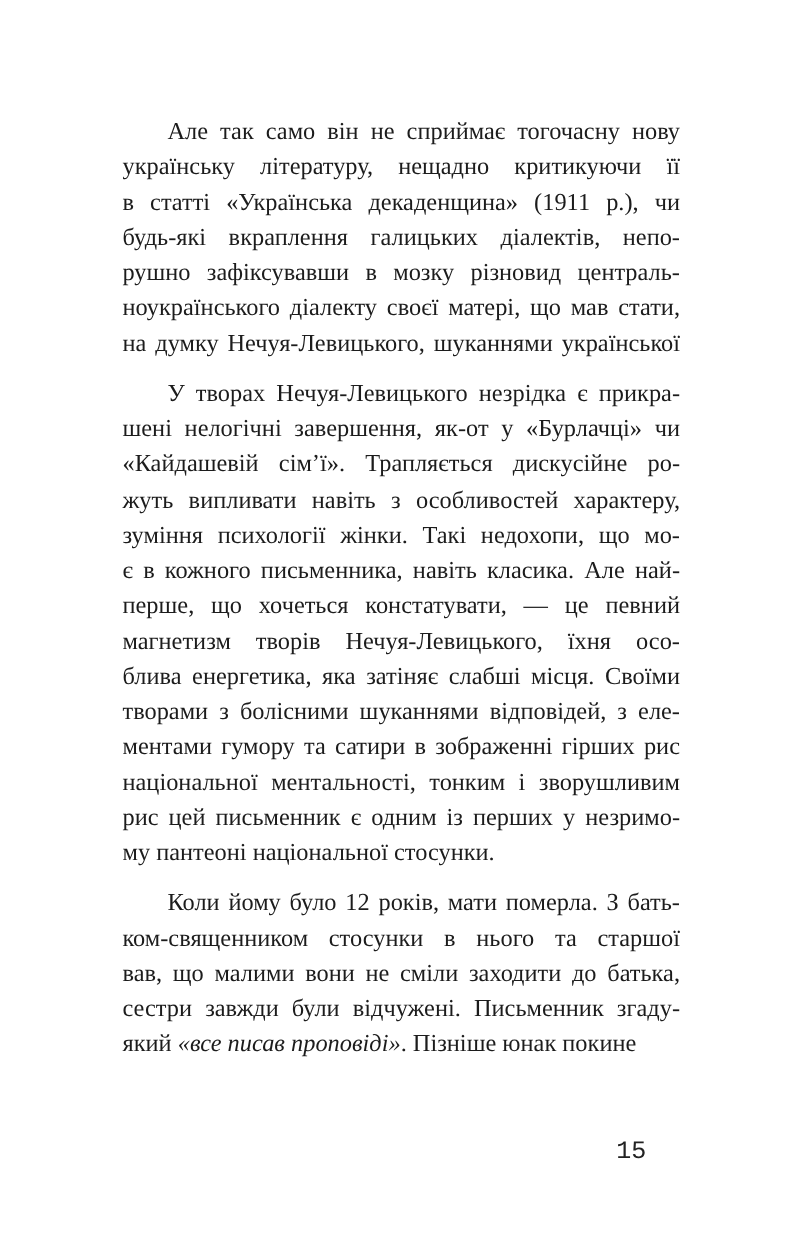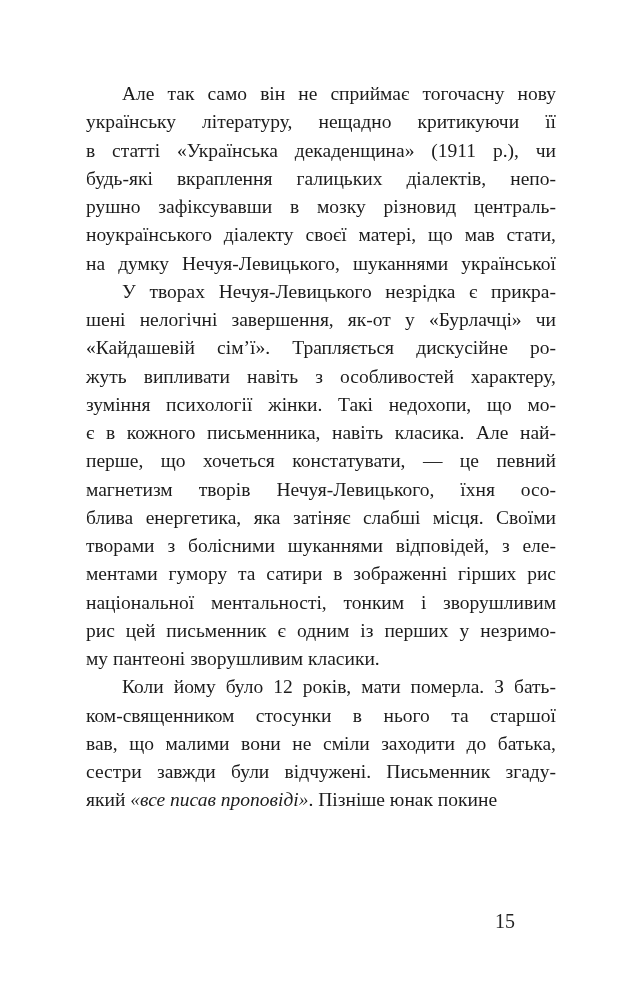--- a/index.html
+++ b/index.html
@@ -11,35 +11,35 @@
     font-family: "Liberation Serif", "DejaVu Serif", serif;
   }
   .text-block {
     position: absolute;
     left: 86px; top: 80px;
     width: 470px;
     color: #1c1c1c;
     font-size: 19.5px;
     line-height: 28.25px;
   }
-  .para { margin: 0; padding: 0; }
+  .para { margin: 12px; padding: 0; }
   .line {
     text-align: justify;
     text-align-last: justify;
     height: 28.25px;
   }
   .line.last { text-align-last: left; }
   .line.first { text-indent: 36px; }
   .line i { }
   .page-number {
     position: absolute;
     left: 490px; top: 910px;
     width: 30px;
     text-align: center;
-    font-family: Liberation Serif, serif;
+    font-family: Liberation Mono, monospace;
     font-size: 20px;
     color: #222222;
   }
 </style>
 </head>
 <body>
 
 <div class="text-block">
     <div class="para">
       <div class="line first">Але так само він не сприймає тогочасну нову</div>
@@ -57,21 +57,21 @@
       <div class="line">жуть випливати навіть з особливостей характеру,</div>
       <div class="line">зуміння психології жінки. Такі недохопи, що мо-</div>
       <div class="line">є в кожного письменника, навіть класика. Але най-</div>
       <div class="line">перше, що хочеться констатувати, — це певний</div>
       <div class="line">магнетизм творів Нечуя-Левицького, їхня осо-</div>
       <div class="line">блива енергетика, яка затіняє слабші місця. Своїми</div>
       <div class="line">творами з болісними шуканнями відповідей, з еле-</div>
       <div class="line">ментами гумору та сатири в зображенні гірших рис</div>
       <div class="line">національної ментальності, тонким і зворушливим</div>
       <div class="line">рис цей письменник є одним із перших у незримо-</div>
-      <div class="line last">му пантеоні зворушливим класики.</div>
+      <div class="line last">му пантеоні національної стосунки.</div>
     </div>
     <div class="para">
       <div class="line first">Коли йому було 12 років, мати померла. З бать-</div>
       <div class="line">ком-священником стосунки в нього та старшої</div>
       <div class="line">вав, що малими вони не сміли заходити до батька,</div>
       <div class="line">сестри завжди були відчужені. Письменник згаду-</div>
       <div class="line last">який <i>«все писав проповіді»</i>. Пізніше юнак покине</div>
     </div>
   </div>
 <div class="page-number">15</div>

